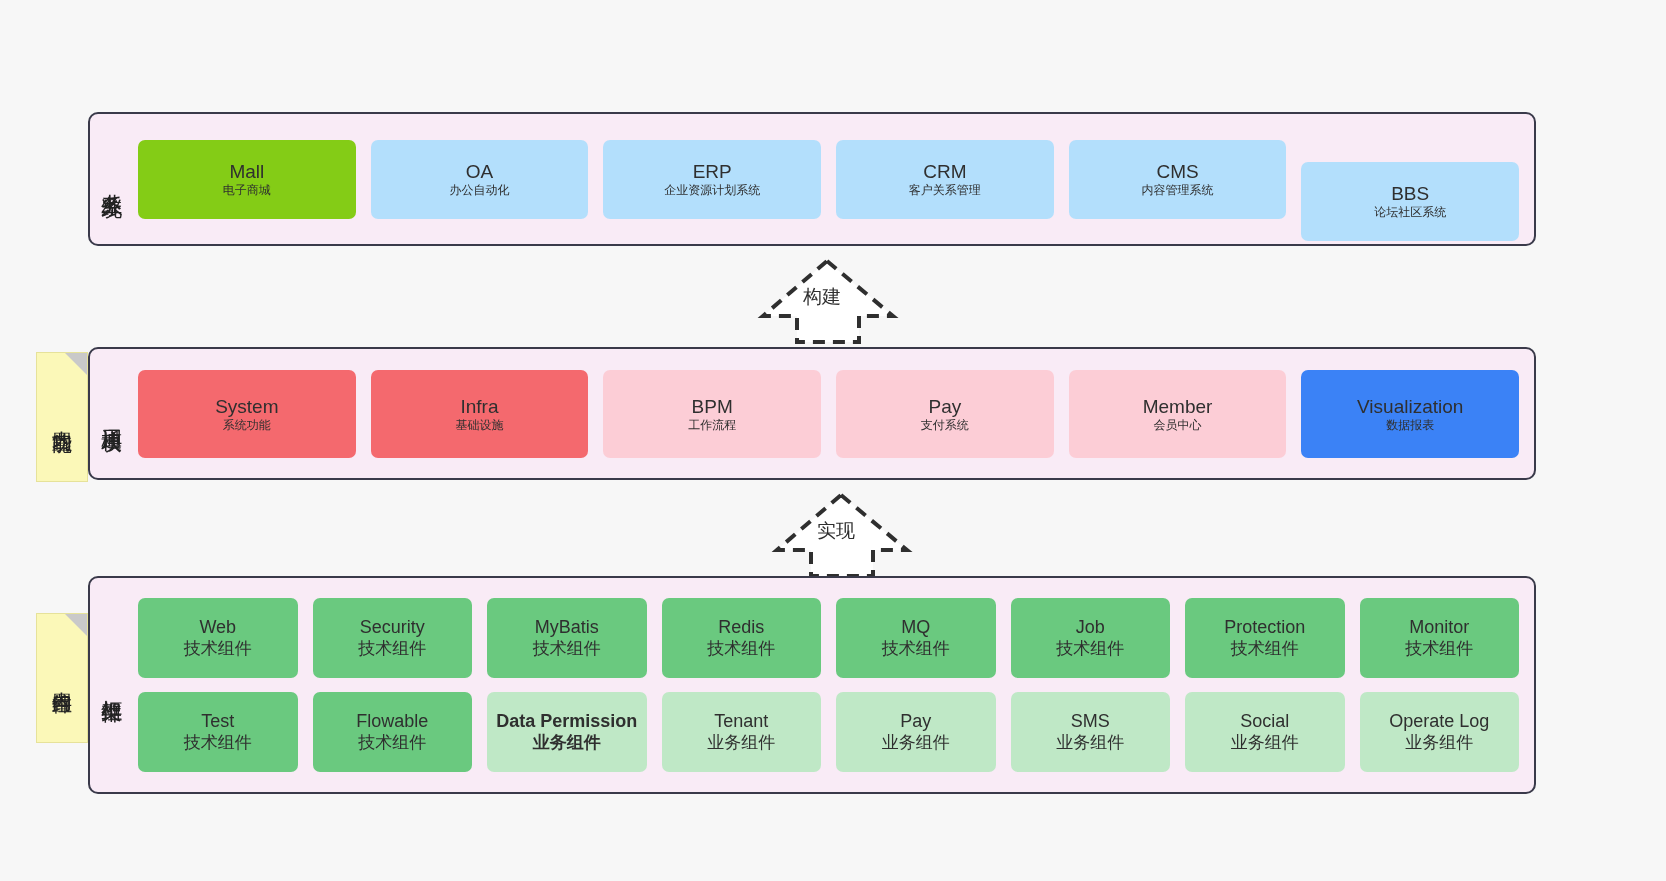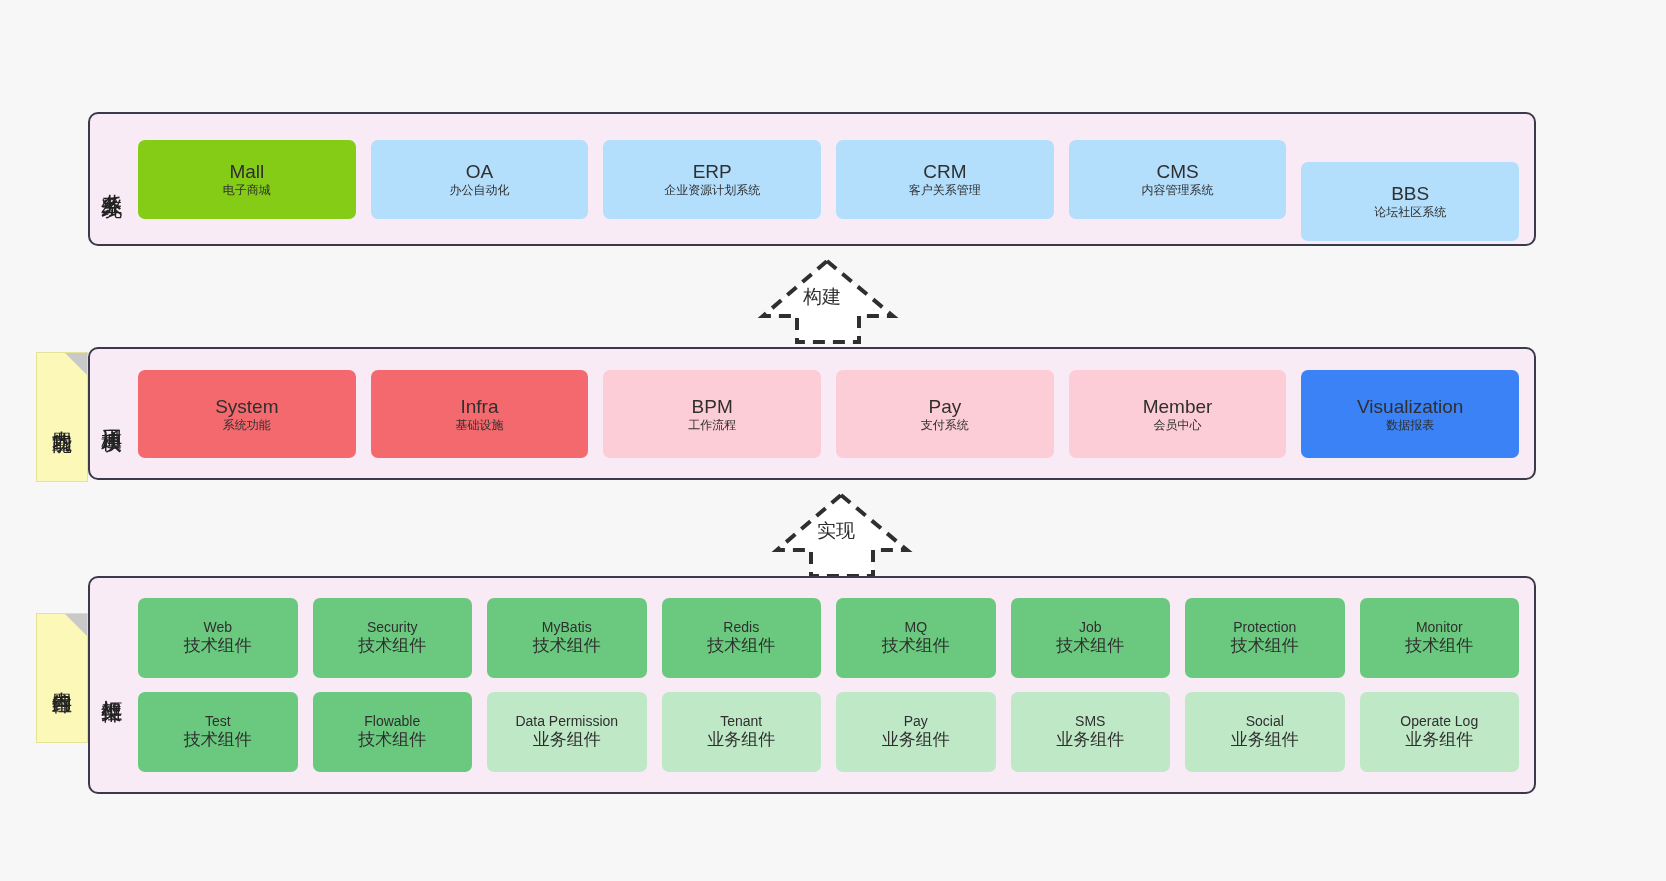--- a/index.html
+++ b/index.html
@@ -73,21 +73,21 @@
   }
   .card .t1{font-size:19px;}
   .card .t2{font-size:12px;}
 
   
   .row-biz .card{height:79px;}
   
   .row-mod .card{height:88px;}
   
   .row-fw .card{height:80px;}
-  .row-fw .card .t1{font-size:14px;}
+  .row-fw .card .t1{font-size:18px;}
   .row-fw .card .t2{font-size:17px;}
 
   
   .sticky{
     position:absolute;
     background:#fbf8b8;
     border:1px solid #e6e29a;
     box-sizing:border-box;
     display:flex;
     align-items:center;
@@ -251,21 +251,21 @@
 
       <div class="card-row">
         <div class="card" style="background:#6ac97f;">
           <span class="t1">Test</span>
           <span class="t2">技术组件</span>
         </div>
         <div class="card" style="background:#6ac97f;">
           <span class="t1">Flowable</span>
           <span class="t2">技术组件</span>
         </div>
-        <div class="card" style="background:#bfe8c6;">
+        <div class="card" style="background:#bfe8c6;font-weight:bold;">
           <span class="t1">Data Permission</span>
           <span class="t2">业务组件</span>
         </div>
         <div class="card" style="background:#bfe8c6;">
           <span class="t1">Tenant</span>
           <span class="t2">业务组件</span>
         </div>
         <div class="card" style="background:#bfe8c6;">
           <span class="t1">Pay</span>
           <span class="t2">业务组件</span>

